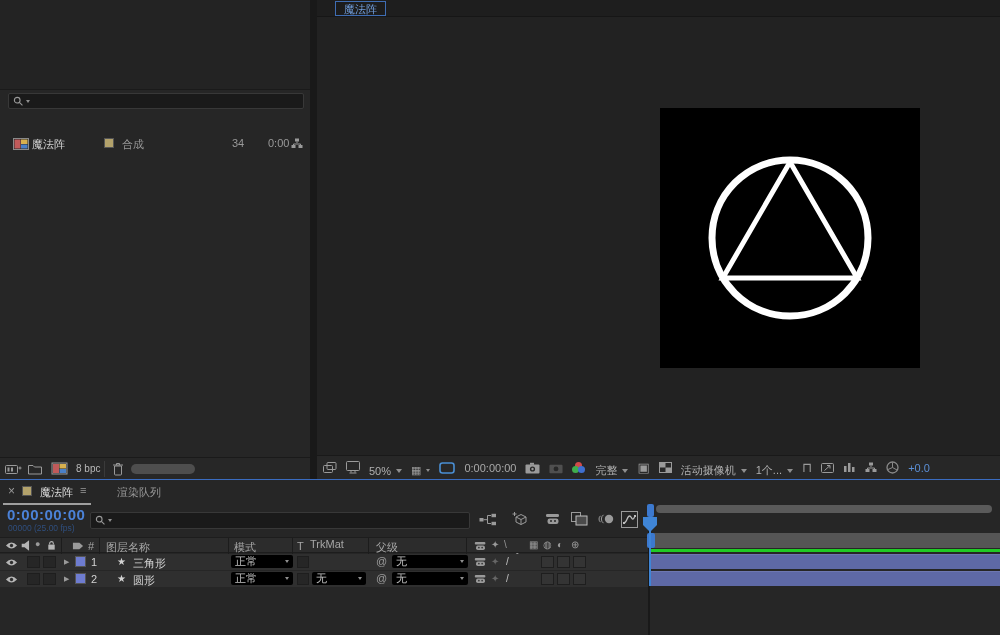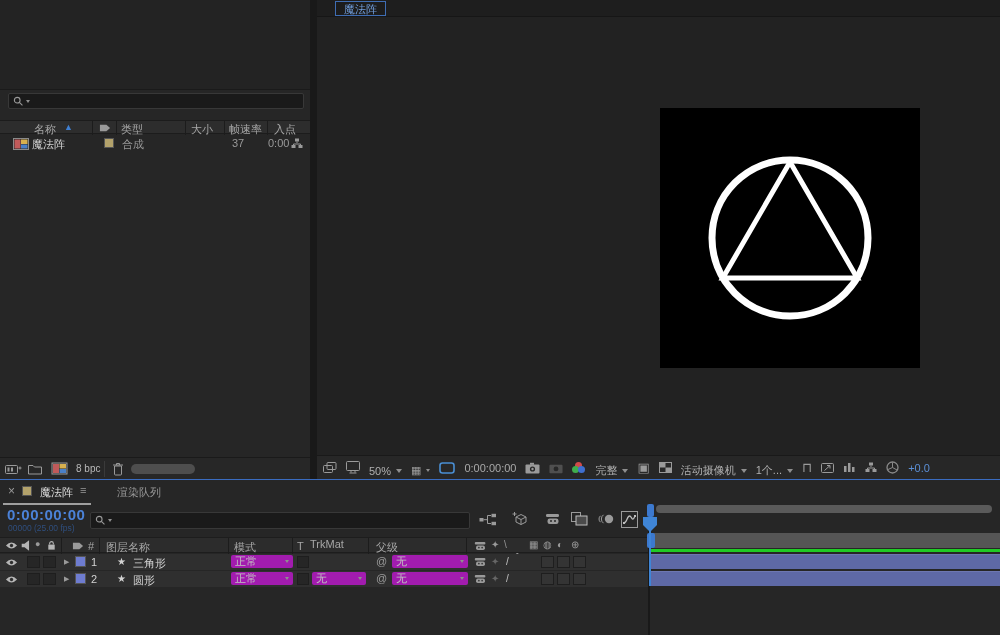--- a/index.html
+++ b/index.html
@@ -15,21 +15,21 @@
   .timeline{left:0;top:479px;width:1000px;height:156px;background:#262626;border-top:1px solid #3a6cc0;}
   
   .searchbox{background:#1a1a1a;border:1px solid #383838;border-radius:2px;display:flex;align-items:center;padding:0 4px;gap:2px;}
   .dd-caret{width:0;height:0;border-left:3px solid transparent;border-right:3px solid transparent;border-top:4px solid #8f8f8f;display:inline-block;}
   .dd-caret.small{border-left-width:2.5px;border-right-width:2.5px;border-top-width:3px;}
   .g{color:#9a9a9a;font-style:normal;line-height:1;}
   .sep-v{width:1px;background:#1c1c1c;}
   .hdr-text{color:#a6a6a6;font-size:11px;white-space:nowrap;}
   .dim{color:#999;}
   .white{color:#d2d2d2;}
-  .dropdown{background:#a21caf;border-radius:2px;display:flex;align-items:center;justify-content:space-between;padding:0 4px;height:13px;color:#c0c0c0;}
+  .dropdown{background:#000000;border-radius:2px;display:flex;align-items:center;justify-content:space-between;padding:0 4px;height:13px;color:#c0c0c0;}
   .switchbox{background:#262626;border:1px solid #1e1e1e;}
   
   .prj-header{left:0;top:120px;width:310px;height:14px;background:#2d2d2d;border-top:1px solid #1c1c1c;border-bottom:1px solid #1c1c1c;}
   .prj-row{left:0;top:135px;width:310px;height:17px;background:#262626;}
   .label-square{width:10px;height:10px;border:1px solid #555;display:inline-block;}
   
   .tabstrip{left:0;top:0;width:683px;height:17px;background:#1e1e1e;border-bottom:1px solid #161616;}
   .comp-tab{position:absolute;left:18px;top:1px;height:15px;padding:1px 8px;background:#1c1c1c;border:1px solid #3f6db3;color:#6f9bd8;font-size:11px;line-height:12px;}
   .canvas{background:#000;}
   .comp-toolbar{left:0;top:455px;width:683px;height:24px;background:#272727;border-top:1px solid #191919;display:flex;align-items:center;padding:0 6px;gap:9px;color:#9a9a9a;}
@@ -62,48 +62,32 @@
 
     <div class="abs searchbox" style="left:8px;top:93px;width:296px;height:16px">
       <svg width="11" height="11" viewBox="0 0 12 12">
           <circle cx="4.6" cy="4.6" r="3.1" fill="none" stroke="#9a9a9a" stroke-width="1.2"></circle>
           <line x1="7" y1="7" x2="10.3" y2="10.3" stroke="#9a9a9a" stroke-width="1.2"></line>
         </svg>
       <span class="dd-caret small"></span>
       <span></span>
     </div>
 
-    <div class="abs prj-header">
-      <span class="abs hdr-text" style="left:34px;top:1px">名称</span>
-      <span class="abs" style="left:64px;top:1px;color:#3f7fd1;font-size:9px">▲</span>
-      <div class="abs sep-v" style="left:92px;top:0;height:14px"></div>
-      <svg class="abs" style="left:99px;top:2px" width="12" height="10" viewBox="0 0 13 10">
-          <path d="M1 1.5 h7 l4 3.5 -4 3.5 h-7 z" fill="#9a9a9a"></path>
-        </svg>
-      <div class="abs sep-v" style="left:116px;top:0;height:14px"></div>
-      <span class="abs hdr-text" style="left:121px;top:1px">类型</span>
-      <div class="abs sep-v" style="left:185px;top:0;height:14px"></div>
-      <span class="abs hdr-text" style="left:191px;top:1px">大小</span>
-      <div class="abs sep-v" style="left:224px;top:0;height:14px"></div>
-      <span class="abs hdr-text" style="left:229px;top:1px">帧速率</span>
-      <div class="abs sep-v" style="left:267px;top:0;height:14px"></div>
-      <span class="abs hdr-text" style="left:274px;top:1px">入点</span>
-    </div>
 
     <div class="abs prj-row">
       <svg class="abs" style="left:13px;top:3px" width="16" height="12" viewBox="0 0 16 12">
         <rect x="0.5" y="0.5" width="15" height="11" fill="#2a2a2a" stroke="#8a8a8a"></rect>
         <rect x="1.5" y="1.5" width="6" height="9" fill="#c05a5a"></rect>
         <rect x="8" y="1.5" width="6.5" height="4.5" fill="#d8b04e"></rect>
         <rect x="8" y="6.5" width="6.5" height="4" fill="#4a80c8"></rect>
       </svg>
       <span class="abs white" style="left:32px;top:2px">魔法阵</span>
       <span class="abs label-square" style="left:104px;top:3px;background:#b3a26b"></span>
       <span class="abs dim" style="left:122px;top:2px">合成</span>
-      <span class="abs dim" style="left:232px;top:2px">37</span>
+      <span class="abs dim" style="left:232px;top:2px">34</span>
       <span class="abs dim" style="left:268px;top:2px">0:00</span>
       <svg class="abs" style="left:291px;top:3px" width="12" height="11" viewBox="0 0 12 11">
         <rect x="4" y="0.5" width="4" height="3" fill="#9a9a9a"></rect>
           <rect x="0.5" y="7" width="4" height="3" fill="#9a9a9a"></rect>
           <rect x="7.5" y="7" width="4" height="3" fill="#9a9a9a"></rect>
         <path d="M6 3.5 v1.5 M2.5 7 v-1 h7 v1" stroke="#9a9a9a" fill="none"></path>
       </svg>
     </div>
 
     <div class="abs" style="left:0;top:457px;width:310px;height:22px;background:#272727;border-top:1px solid #1a1a1a">

